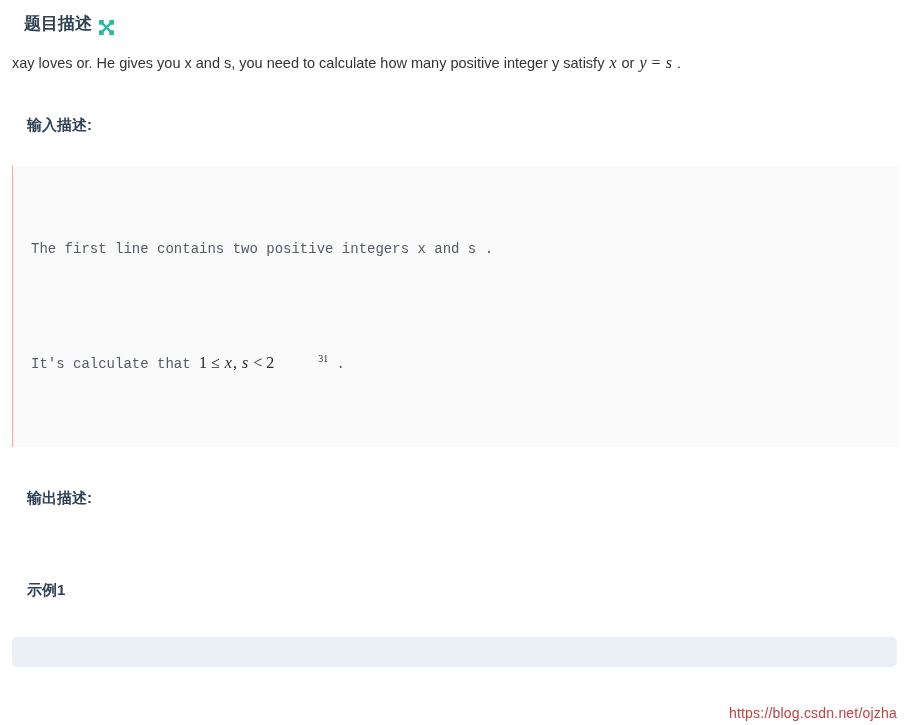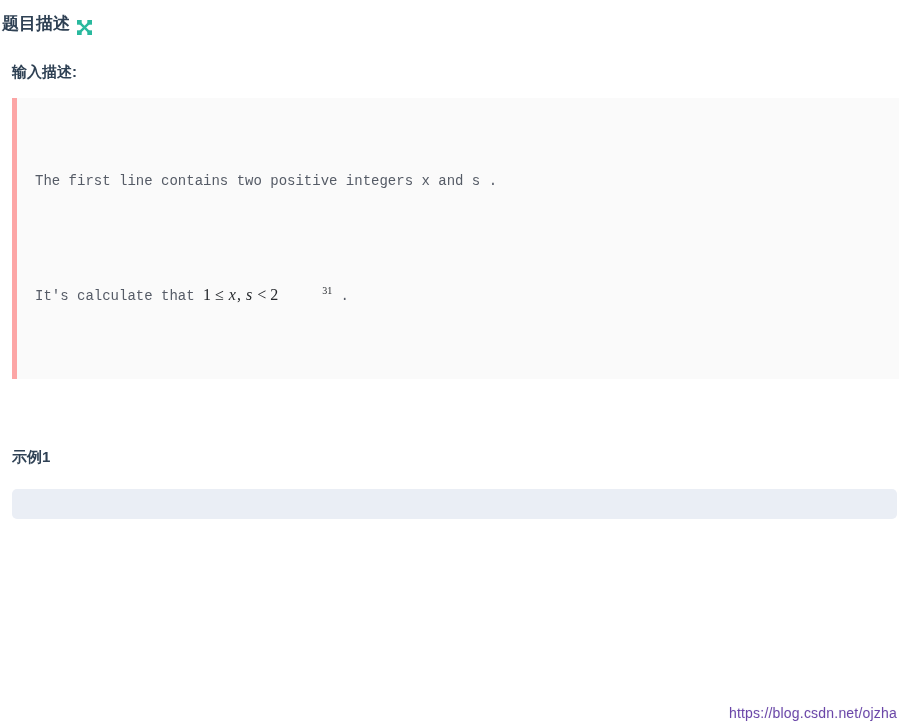--- a/index.html
+++ b/index.html
@@ -12,59 +12,59 @@
     background: #ffffff;
     font-family: "Liberation Sans", sans-serif;
     color: #333333;
     overflow: hidden;
     position: relative;
   }
 
   
   .h-main {
     margin: 0;
-    padding: 12px 0 0 2px;
+    padding: 12px 0 0 24px;
     font-size: 17px;
     font-weight: bold;
     color: #2f4154;
     line-height: 24px;
     display: flex;
     align-items: center;
     gap: 7px;
   }
   .expand-icon {
     display: inline-block;
     width: 15px;
     height: 15px;
     position: relative;
     top: 1px;
     cursor: pointer;
   }
   .h-sub {
-    margin: 0;
+    margin: 15px;
     padding: 0 0 0 12px;
     font-size: 15px;
     font-weight: bold;
     color: #2f4154;
     line-height: 20px;
   }
 
   
   .desc-para {
     margin: 0;
     padding: 16px 12px 0 12px;
     font-size: 14.5px;
     line-height: 22px;
     color: #333333;
   }
 
   
   .codeblock {
     background: #fafafa;
-    border-left: 5px solid #fca5a5;
+    border-left: 1px solid #fca5a5;
     margin: 0 12px 0 12px;
     padding: 18px 16px 18px 18px;
     font-family: "Liberation Mono", "DejaVu Sans Mono", monospace;
     font-size: 14px;
     color: #555b66;
     line-height: 26px;
     white-space: pre-wrap;
     box-sizing: border-box;
   }
   .codeblock .line + .line { margin-top: 32px; }
@@ -103,21 +103,21 @@
     justify-content: space-between;
     padding: 16px 18px 14px 16px;
   }
 
   
   .watermark {
     position: absolute;
     right: 14px;
     bottom: 4px;
     font-size: 14px;
-    color: #4c1d95;
+    color: #b91c1c;
     opacity: 0.82;
     letter-spacing: 0.2px;
     pointer-events: none;
     text-shadow: 0 0 1px rgba(210,218,232,0.9);
     font-family: "Liberation Sans", sans-serif;
   }
 
   .sp-22 { height: 22px; }
   .sp-16 { height: 16px; }
   .sp-26 { height: 26px; }
@@ -133,35 +133,39 @@
       <svg width="15" height="15" viewBox="0 0 16 16" xmlns="http://www.w3.org/2000/svg">
         <rect x="0" y="0" width="5" height="5" fill="#29b99e"></rect>
         <rect x="11" y="0" width="5" height="5" fill="#29b99e"></rect>
         <rect x="0" y="11" width="5" height="5" fill="#29b99e"></rect>
         <rect x="11" y="11" width="5" height="5" fill="#29b99e"></rect>
         <path d="M2.5 2.5 L13.5 13.5 M13.5 2.5 L2.5 13.5" stroke="#29b99e" stroke-width="2.6" fill="none"></path>
       </svg>
     </span>
   </div>
 
+  <p class="desc-para">
+    <span>xay loves or. He gives you x and s, you need to calculate how many positive integer y satisfy </span><span class="mjx">x</span><span> or </span><span class="mjx">y</span><span class="mjx-up"> = </span><span class="mjx">s</span><span> .</span>
+  </p>
 
   <div class="sp-26"></div>
 </div>
 
 <div>
   <h3 class="h-sub">输入描述:</h3>
   <div class="sp-16"></div>
   <div class="codeblock">
     <div class="line">The first line contains two positive integers x and s .</div>
     <div class="line"><span>It's calculate that </span><span class="mjx-up">1</span><span class="mjx-up"> ≤ </span><span class="mjx">x</span><span class="mjx-up">, </span><span class="mjx">s</span><span class="mjx-up"> &lt; </span><span class="mjx-up"><span>2</span><sup>31</sup></span><span> .</span></div>
   </div>
   <div class="sp-26"></div>
 </div>
 
 <div>
+  <h3 class="h-sub">输出描述:</h3>
   <div class="sp-16"></div>
   <div class="sp-26"></div>
 </div>
 
 <div>
   <h3 class="h-sub">示例1</h3>
   <div class="sp-22"></div>
 
   <div class="example-card">
 

